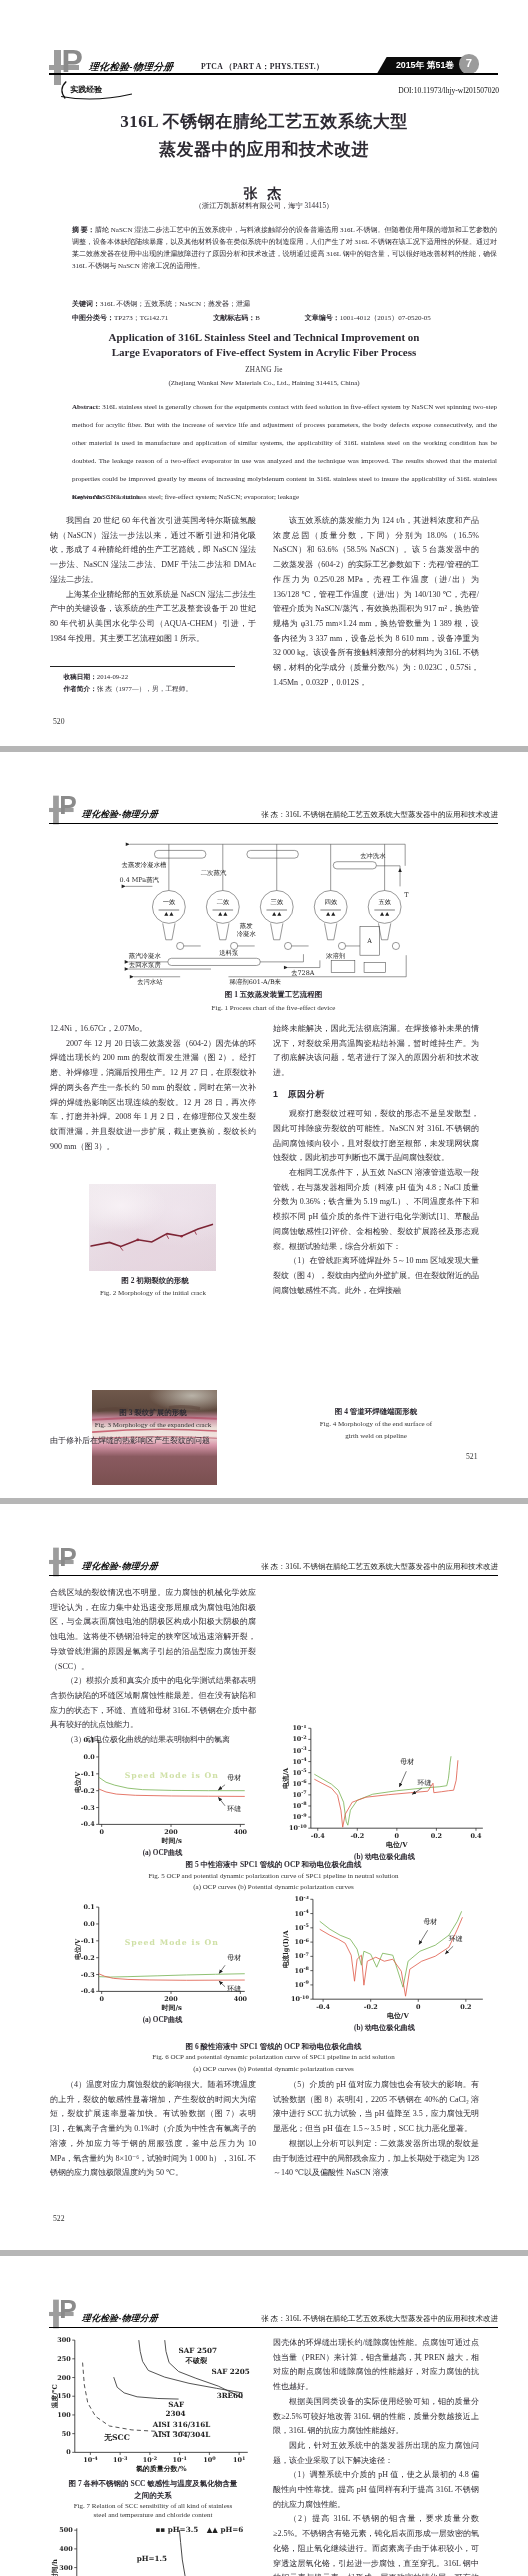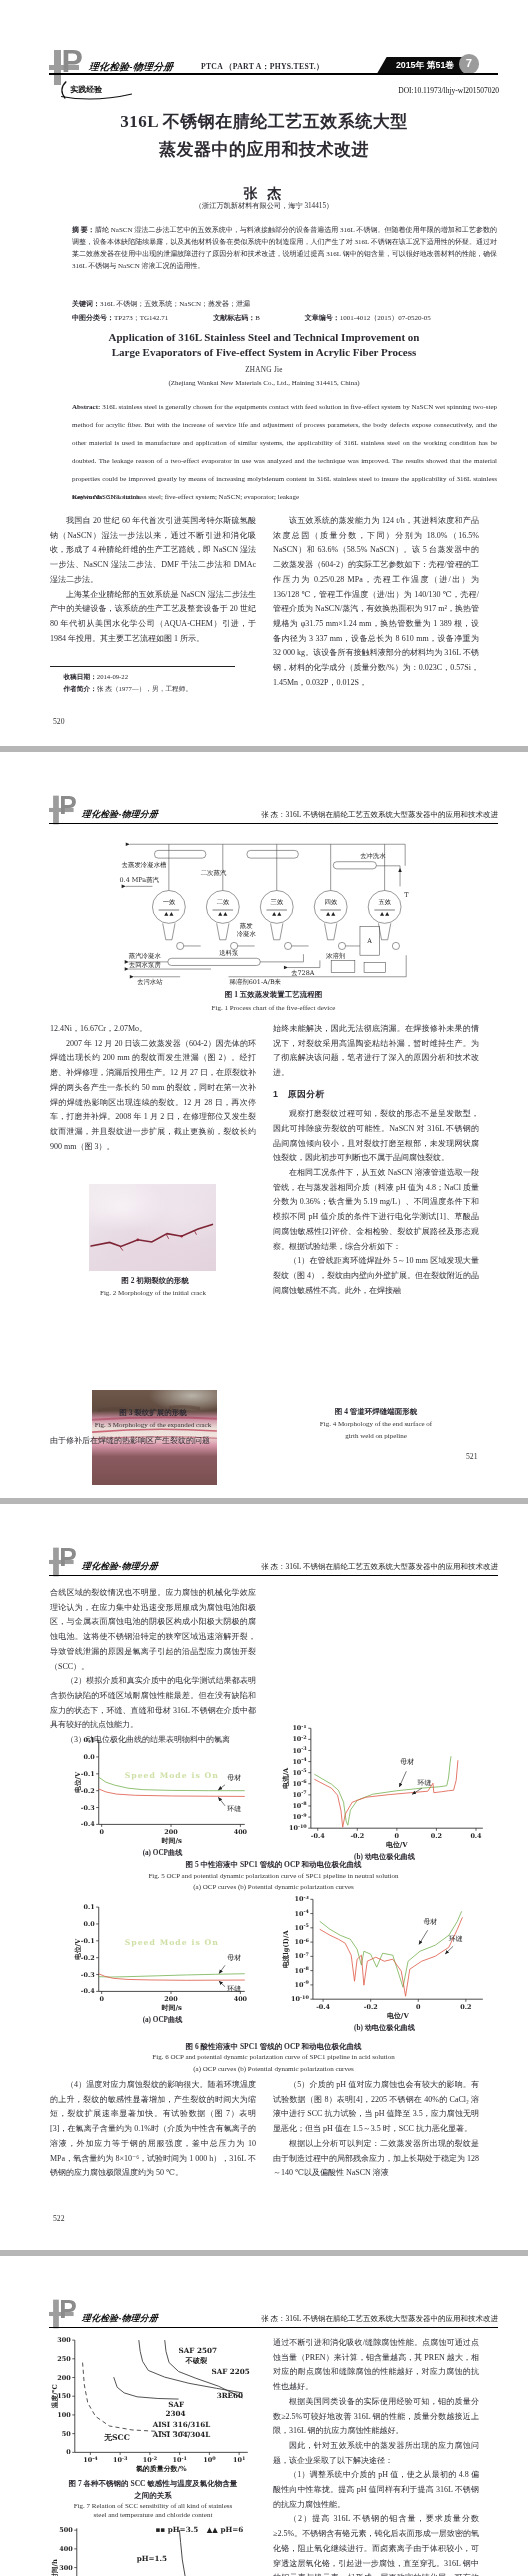--- a/index.html
+++ b/index.html
@@ -571,21 +571,21 @@
             <circle cx="335.86" cy="162.23999999999998" r="3" fill="#333"></circle>
             <circle cx="208.04" cy="183.63" r="3" fill="#333"></circle>
             <text x="204.72" y="12.510000000000002" font-size="14" fill="#222" font-weight="600">▪▪ pH=3.5</text>
             <text x="304.32" y="12.510000000000002" font-size="14" fill="#222" font-weight="600">▲▲ pH=6</text>
             <text x="168.2" y="69.24000000000001" font-size="14" fill="#222" font-weight="600">pH=1.5</text>
           </svg></div>
 
     </div>
 
     <div class="col" style="left:273px;top:80px;">
-      <p class="noind">通过不断引进和消化吸收/缝隙腐蚀性能。点腐蚀可通过点蚀当量（PREN）来计算，钼含量越高，其 PREN 越大，相对应的耐点腐蚀和缝隙腐蚀的性能越好，对应力腐蚀的抗性也越好。</p>
+      <p class="noind">因壳体的环焊缝出现长约/缝隙腐蚀性能。点腐蚀可通过点蚀当量（PREN）来计算，钼含量越高，其 PREN 越大，相对应的耐点腐蚀和缝隙腐蚀的性能越好，对应力腐蚀的抗性也越好。</p>
       <p>根据美国同类设备的实际使用经验可知，钼的质量分数≥2.5%可较好地改善 316L 钢的性能，质量分数越接近上限，316L 钢的抗应力腐蚀性能越好。</p>
       <p>因此，针对五效系统中的蒸发器所出现的应力腐蚀问题，该企业采取了以下解决途径：</p>
       <p>（1）调整系统中介质的 pH 值，使之从最初的 4.8 偏酸性向中性靠拢。提高 pH 值同样有利于提高 316L 不锈钢的抗应力腐蚀性能。</p>
       <p>（2）提高 316L 不锈钢的钼含量，要求质量分数≥2.5%。不锈钢含有铬元素，钝化后表面形成一层致密的氧化铬，阻止氧化继续进行。而卤素离子由于体积较小，可穿透这层氧化铬，引起进一步腐蚀，直至穿孔。316L 钢中的钼元素与铬元素一起形成一层更致密的钝化层，可有效阻止卤素离子的侵入。</p>
 
     </div>
 
   </section>
 
 </div>

